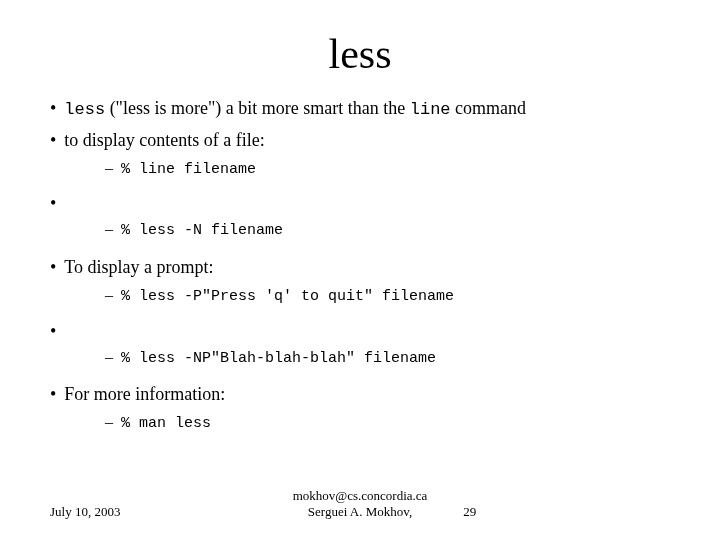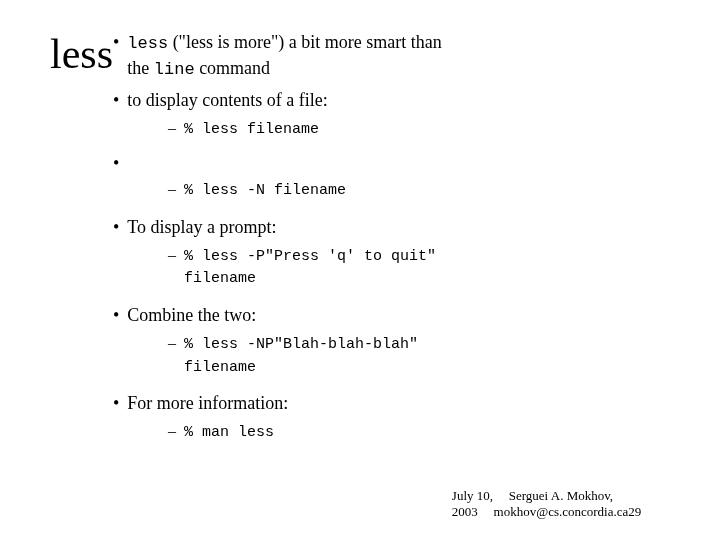--- a/index.html
+++ b/index.html
@@ -15,21 +15,21 @@
       font-family: 'Times New Roman', Times, serif;
       color: #000000;
       overflow: hidden;
     }
 
     .slide {
       width: 720px;
       height: 540px;
       padding: 30px 50px 20px 50px;
       display: flex;
-      flex-direction: row;
+      flex-direction: column;
       position: relative;
     }
 
     .slide-title {
       text-align: center;
       font-size: 42px;
       font-family: 'Times New Roman', Times, serif;
       font-weight: normal;
       margin-bottom: 18px;
       color: #000;
@@ -127,21 +127,21 @@
       </span>
     </div>
 
     <div class="bullet-item">
       <span class="bullet">•</span>
       <span class="bullet-text">to display contents of a file:</span>
     </div>
 
     <div class="sub-item">
       <span class="sub-dash">–</span>
-      <span class="sub-text">% less filename</span>
+      <span class="sub-text">% line filename</span>
     </div>
 
     <div class="bullet-item section-gap">
       <span class="bullet">•</span>
     </div>
 
     <div class="sub-item">
       <span class="sub-dash">–</span>
       <span class="sub-text">% less -N filename</span>
     </div>
@@ -151,21 +151,20 @@
       <span class="bullet-text">To display a prompt:</span>
     </div>
 
     <div class="sub-item">
       <span class="sub-dash">–</span>
       <span class="sub-text">% less -P"Press 'q' to quit" filename</span>
     </div>
 
     <div class="bullet-item section-gap">
       <span class="bullet">•</span>
-      <span class="bullet-text">Combine the two:</span>
     </div>
 
     <div class="sub-item">
       <span class="sub-dash">–</span>
       <span class="sub-text">% less -NP"Blah-blah-blah" filename</span>
     </div>
 
     <div class="bullet-item section-gap">
       <span class="bullet">•</span>
       <span class="bullet-text">For more information:</span>
@@ -174,18 +173,18 @@
     <div class="sub-item">
       <span class="sub-dash">–</span>
       <span class="sub-text">% man less</span>
     </div>
 
   </div>
 
   <div class="footer">
     <div class="footer-left">July 10, 2003</div>
     <div class="footer-center">
+      <div>mokhov@cs.concordia.ca</div>
       <div>Serguei A. Mokhov,</div>
-      <div>mokhov@cs.concordia.ca</div>
     </div>
     <div class="footer-right">29</div>
   </div>
 </div>
 
 </body></html>

